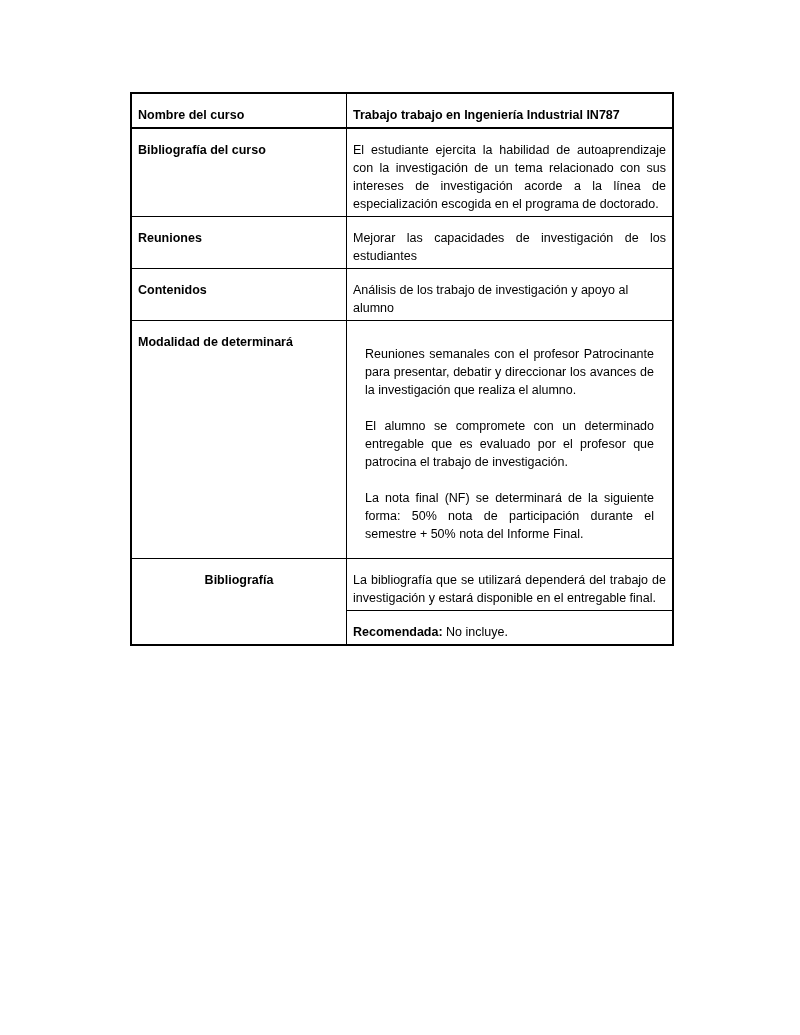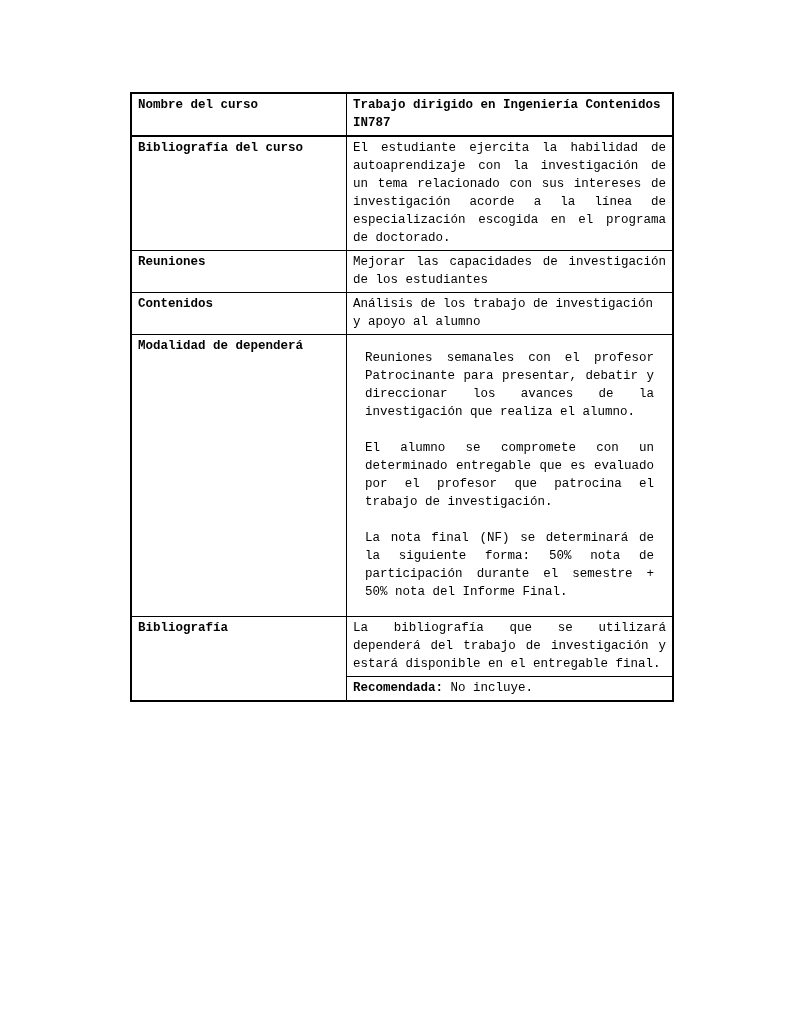--- a/index.html
+++ b/index.html
@@ -22,79 +22,79 @@
     top: 92px;
     width: 544px;
     border-collapse: collapse;
     border: 2px solid #000000;
     font-size: 12.5px;
     line-height: 18px;
     table-layout: fixed;
   }
   table.doc-table td {
     border: 1px solid #000000;
-    padding: 2px 6px 3px 6px;
+    padding: 12px 6px 3px 6px;
     vertical-align: top;
     word-wrap: break-word;
-    font-family: Liberation Mono, monospace;
   }
   tr.header-row td {
     border-bottom: 2px solid #000000;
     font-weight: bold;
   }
   td.label-cell {
     width: 202px;
     font-weight: bold;
     text-align: left;
   }
   td.value-cell {
     text-align: justify;
   }
   td.value-cell.single-line {
     text-align: left;
   }
   td.biblio-label {
     vertical-align: middle;
+    text-align: center;
   }
   td.value-cell p {
     margin: 12px;
   }
   td.value-cell p + p {
     margin-top: 18px;
   }
   .bold { font-weight: bold; }
 </style>
 </head>
 <body>
 
 <div class="page">
   <table class="doc-table">
     <tbody>
         <tr class="header-row">
       <td class="label-cell">Nombre del curso</td>
-      <td class="value-cell single-line">Trabajo dirigido en Ingeniería Contenidos IN787</td>
+      <td class="value-cell single-line">Trabajo trabajo en Ingeniería Industrial IN787</td>
     </tr>
 
     <tr>
       <td class="label-cell">Bibliografía del curso</td>
       <td class="value-cell">El estudiante ejercita la habilidad de autoaprendizaje con la investigación de un tema relacionado con sus intereses de investigación acorde a la línea de especialización escogida en el programa de doctorado.</td>
     </tr>
 
     <tr>
       <td class="label-cell">Reuniones</td>
       <td class="value-cell">Mejorar las capacidades de investigación de los estudiantes</td>
     </tr>
 
     <tr>
       <td class="label-cell">Contenidos</td>
       <td class="value-cell single-line">Análisis de los trabajo de investigación y apoyo al alumno</td>
     </tr>
 
     <tr>
-      <td class="label-cell">Modalidad de dependerá</td>
+      <td class="label-cell">Modalidad de determinará</td>
       <td class="value-cell">
         <p>Reuniones semanales con el profesor Patrocinante para presentar, debatir y direccionar los avances de la investigación que realiza el alumno.</p>
         <p>El alumno se compromete con un determinado entregable que es evaluado por el profesor que patrocina el trabajo de investigación.</p>
         <p>La nota final (NF) se determinará de la siguiente forma: 50% nota de participación durante el semestre + 50% nota del Informe Final.</p>
       </td>
     </tr>
 
     <tr>
       <td class="label-cell biblio-label" rowspan="2">Bibliografía</td>
       <td class="value-cell">La bibliografía que se utilizará dependerá del trabajo de investigación y estará disponible en el entregable final.</td>

